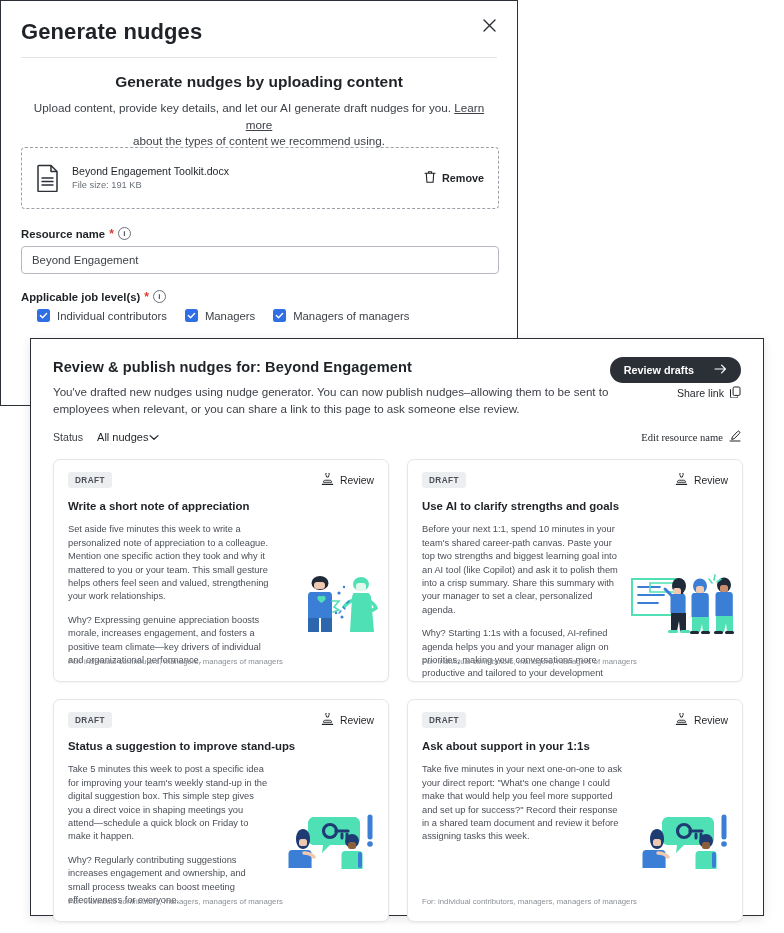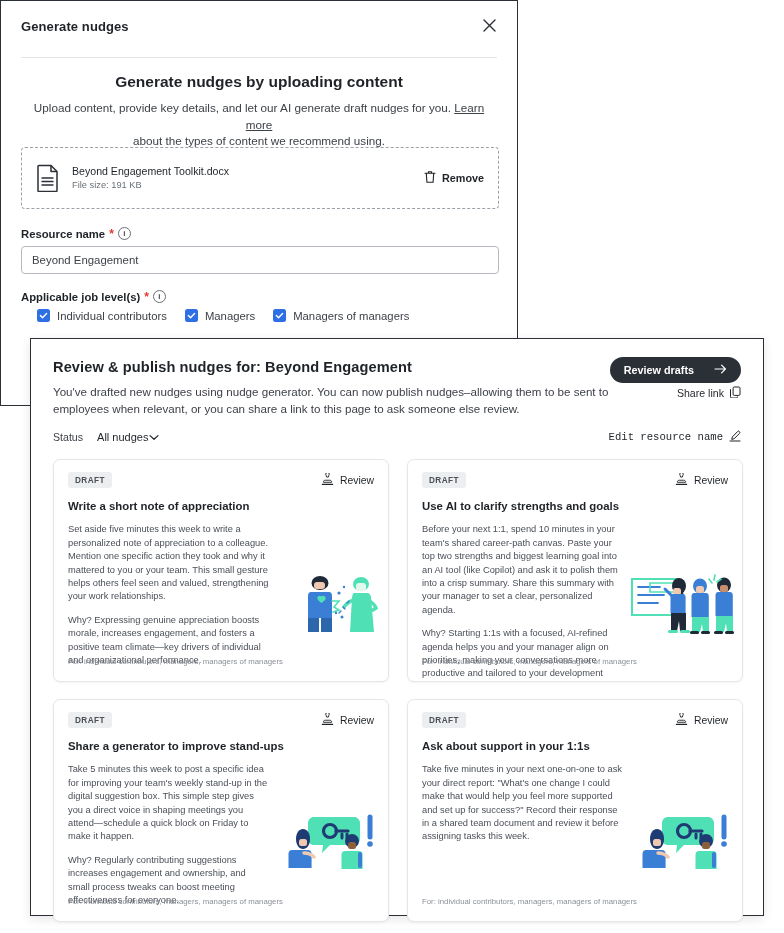--- a/index.html
+++ b/index.html
@@ -16,21 +16,21 @@
   
   .back-modal{
     position:absolute;left:0;top:0;width:518px;height:406px;
     background:#fff;border:1px solid #2b2f36;box-sizing:border-box;
   }
   .bm-head{
     position:relative;height:54px;
   }
   .bm-title{
     position:absolute;left:20px;top:18px;
-    font-size:13px;font-weight:600;color:#1f2328;letter-spacing:.1px;
+    font-size:22px;font-weight:600;color:#1f2328;letter-spacing:.1px;
   }
   .bm-close{
     position:absolute;right:16px;top:12px;width:24px;height:24px;
     display:flex;align-items:center;justify-content:center;
     cursor:pointer;color:#2b2f36;font-size:17px;line-height:1;
     background:none;border:none;padding:0;
   }
   .bm-divider{
     position:absolute;left:20px;right:20px;top:56px;height:1px;background:#e3e5e8;
   }
@@ -115,21 +115,21 @@
     position:absolute;left:22px;right:22px;top:88px;height:20px;
     display:flex;align-items:center;
   }
   .filter-label{font-size:10.6px;color:#3d4148;margin-right:14px;}
   .filter-select{
     display:inline-flex;align-items:center;gap:1px;cursor:pointer;
     font-size:11px;color:#1f2328;background:none;border:none;padding:0;font-family:inherit;
   }
   .edit-res{
     margin-left:auto;display:inline-flex;align-items:center;gap:6px;cursor:pointer;
-    font-size:10.6px;color:#1f2328;background:none;border:none;padding:0;font-family:Liberation Mono, monospace;
+    font-size:10.6px;color:#1f2328;background:none;border:none;padding:0;font-family:Liberation Serif, serif;
   }
 
   .cards-grid{
     position:absolute;left:22px;top:120px;width:690px;
     display:grid;grid-template-columns:1fr 1fr;gap:17px 18px;
   }
   .nudge-card{
     background:#fff;border:1px solid #e4e6e9;border-radius:7px;
     box-shadow:0 1px 3px rgba(0,0,0,.05);
     height:223px;box-sizing:border-box;padding:12px 14px 10px 14px;
@@ -394,21 +394,21 @@
             <span>
               <svg width="13" height="13" viewBox="0 0 14 14" fill="none" aria-hidden="true">
                 <path d="M5.1 1.2a1.9 1.9 0 0 1 3.8 0c0 1.3-1 2-1 3.2h-1.8c0-1.2-1-1.9-1-3.2z" stroke="#1f2328" stroke-width="1"></path>
                 <path d="M2.6 9.4c0-1 .9-1.6 2-1.6h4.8c1.1 0 2 .6 2 1.6v.6H2.6v-.6z" stroke="#1f2328" stroke-width="1" stroke-linejoin="round"></path>
                 <path d="M1.4 12.2h11.2" stroke="#1f2328" stroke-width="1.2" stroke-linecap="round"></path>
               </svg>
             </span>
             <span>Review</span>
           </button>
         </div>
-        <div class="card-title">Share a generator to improve stand-ups</div>
+        <div class="card-title">Status a suggestion to improve stand-ups</div>
         <div class="card-body">
           <p class="card-p">Take 5 minutes this week to post a specific idea for improving your team's weekly stand-up in the digital suggestion box. This simple step gives you a direct voice in shaping meetings you attend—schedule a quick block on Friday to make it happen.</p>
           <p class="card-p">Why? Regularly contributing suggestions increases engagement and ownership, and small process tweaks can boost meeting effectiveness for everyone.</p>
         </div>
         <div class="card-illo" style="right:6px;bottom:48px;width:100px;height:64px;">
           <svg viewBox="0 0 100 64" fill="none" aria-hidden="true">
             <path d="M32 8h40c3.3 0 6 2.7 6 6v16c0 3.3-2.7 6-6 6H48l-8 8 1-8h-9c-3.3 0-6-2.7-6-6V14c0-3.3 2.7-6 6-6z" fill="#4fe0b5"></path>
             <circle cx="48" cy="22" r="6.5" fill="none" stroke="#1f3b73" stroke-width="3.2"></circle>
             <path d="M54 22h12" stroke="#1f3b73" stroke-width="3.2" stroke-linecap="round"></path>
             <path d="M60 25v4M65 25v4" stroke="#1f3b73" stroke-width="3" stroke-linecap="round"></path>

